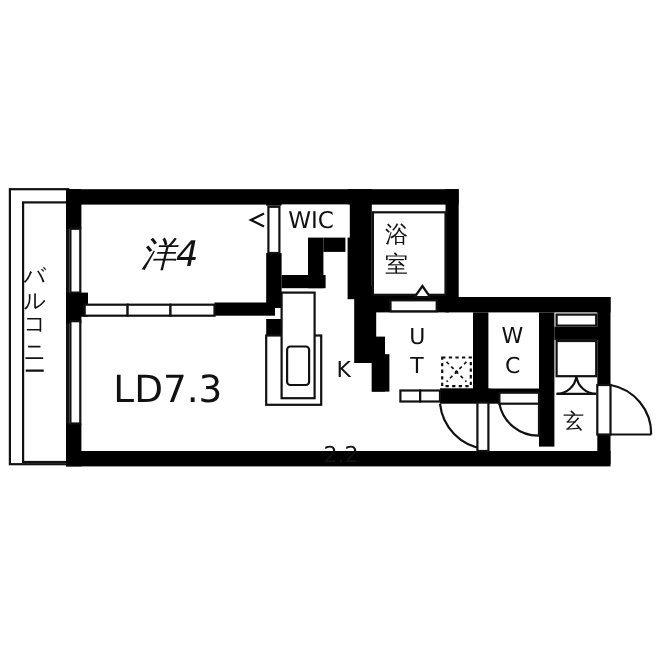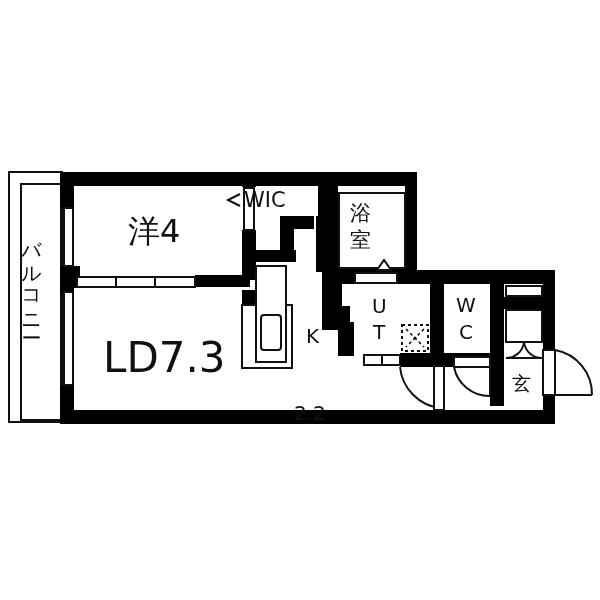--- a/index.html
+++ b/index.html
@@ -103,23 +103,23 @@
   <rect x="506" y="310" width="36" height="32" fill="#fff" stroke="#111" stroke-width="2"></rect>
   <path d="M506,358 A18,18 0 0 0 524,342 A18,18 0 0 0 542,358" fill="none" stroke="#111" stroke-width="2"></path>
   <line x1="506" y1="358" x2="542" y2="358" stroke="#111" stroke-width="2"></line>
 
   <rect x="543" y="350" width="12" height="45" fill="#fff" stroke="#111" stroke-width="2"></rect>
   <path d="M555,350 A45,45 0 0 1 592,395" fill="none" stroke="#111" stroke-width="2"></path>
   <line x1="555" y1="395" x2="592" y2="395" stroke="#111" stroke-width="2"></line>
 </svg>
 
 <div class="lbl vert" style="left:22px; top:228px; font-size:20px;">バルコニー</div>
-<div class="lbl" style="left:128px; top:215px; font-size:32px;">洋4</div>
-<div class="lbl" style="left:244px; top:190px; font-size:21px;">WIC</div>
-<div class="lbl" style="left:103px; top:337px; font-size:42px;text-align:right;">LD7.3</div>
+<div class="lbl" style="left:128px; top:215px; font-size:32px;font-style:italic;">洋4</div>
+<div class="lbl" style="left:262px; top:190px; font-size:21px;">WIC</div>
+<div class="lbl" style="left:103px; top:337px; font-size:34px;text-align:right;">LD7.3</div>
 <div class="lbl" style="left:306px; top:326px; font-size:20px;">K</div>
 <div class="lbl" style="left:294px; top:356px; font-size:20px;margin-top:47px;">2.2</div>
 <div class="lbl" style="left:350px; top:203px; font-size:21px;">浴</div>
 <div class="lbl" style="left:350px; top:230px; font-size:21px;">室</div>
 <div class="lbl" style="left:372px; top:296px; font-size:20px;">U</div>
 <div class="lbl" style="left:373px; top:322px; font-size:20px;">T</div>
 <div class="lbl" style="left:456px; top:295px; font-size:20px;">W</div>
 <div class="lbl" style="left:459px; top:322px; font-size:20px;">C</div>
 <div class="lbl" style="left:512px; top:374px; font-size:19px;">玄</div>
 

